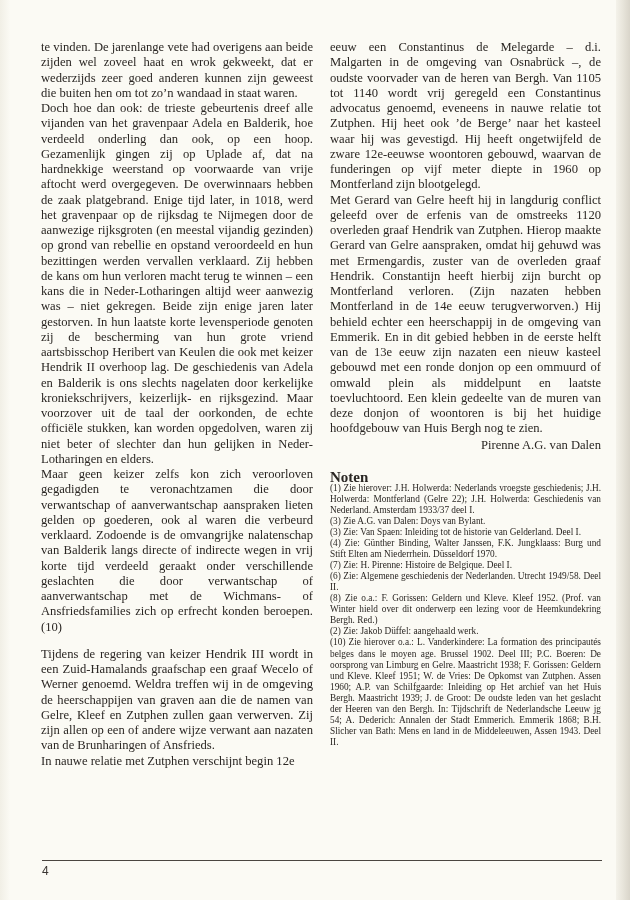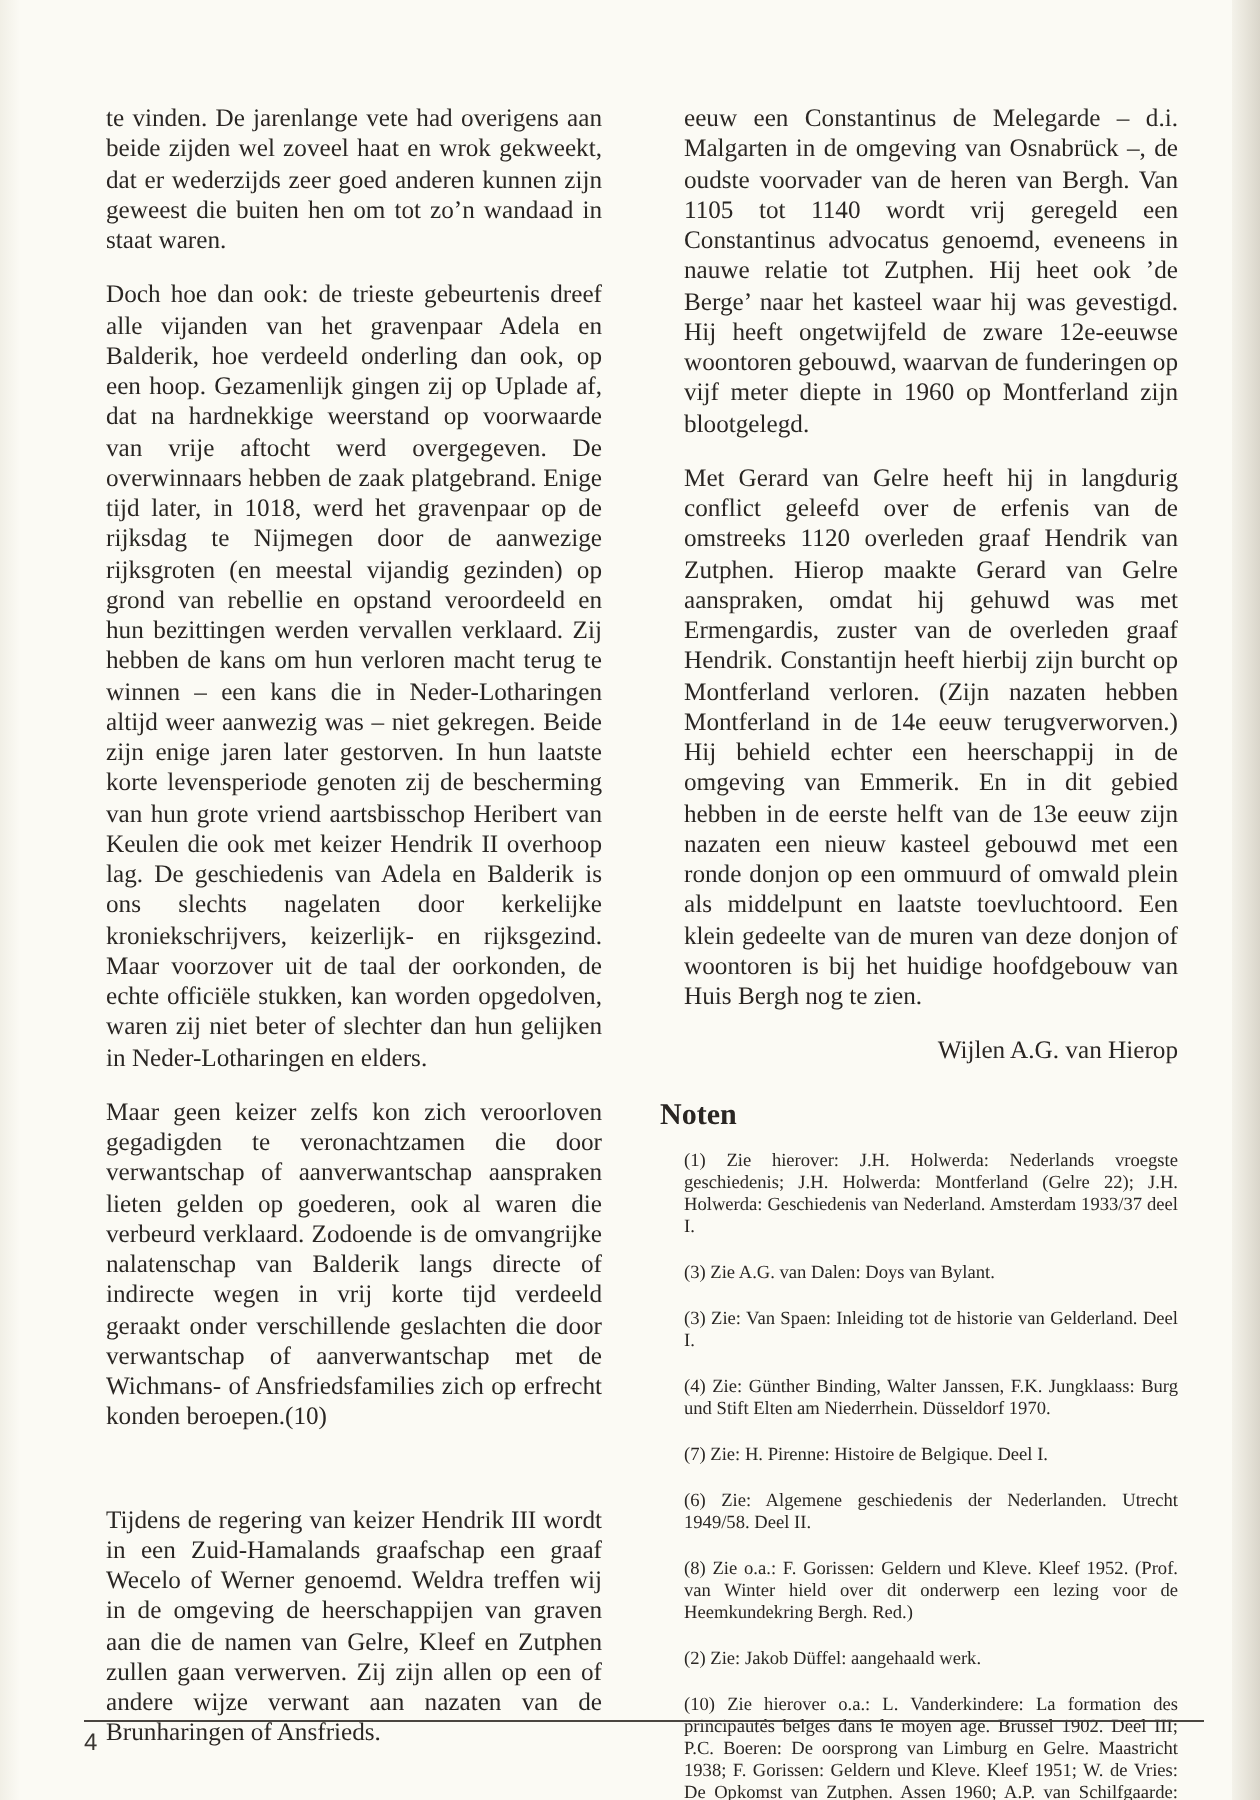--- a/index.html
+++ b/index.html
@@ -19,21 +19,21 @@
       background: linear-gradient(to right, #f1efe6, #fbfaf4);
     }
     .col {
       position: absolute; top: 40px;
       font-size: 12.6px; line-height: 15.25px;
       text-align: justify;
       hyphens: manual;
     }
     .col-left { left: 41px; width: 272px; }
     .col-right { left: 330px; width: 271px; }
-    .col p { margin: 12px; }
+    .col p { margin: 0; }
     .gap { height: 12px; }
     .signature { text-align: right; margin-top: 1px !important; }
     .notes {
       margin-top: 19px;
       font-size: 9.3px; line-height: 11.05px;
       text-align: justify;
     }
     .notes-title { font-weight: bold; font-size: 15px; margin-bottom: 0; }
     .note { margin: 0; }
     .rule {
@@ -51,26 +51,27 @@
 
 <div class="left-shade"></div>
 <div class="page-edge"></div>
 
 <div class="col col-left">
   <p>te vinden. De jarenlange vete had overigens aan beide zijden wel zoveel haat en wrok gekweekt, dat er wederzijds zeer goed anderen kunnen zijn geweest die buiten hen om tot zo’n wandaad in staat waren.</p>
   <p>Doch hoe dan ook: de trieste gebeurtenis dreef alle vijanden van het gravenpaar Adela en Balderik, hoe verdeeld onderling dan ook, op een hoop. Gezamenlijk gingen zij op Uplade af, dat na hardnekkige weerstand op voorwaarde van vrije aftocht werd overgegeven. De overwinnaars hebben de zaak platgebrand. Enige tijd later, in 1018, werd het gravenpaar op de rijksdag te Nijmegen door de aanwezige rijksgroten (en meestal vijandig gezinden) op grond van rebellie en opstand veroordeeld en hun bezittingen werden vervallen verklaard. Zij hebben de kans om hun verloren macht terug te winnen – een kans die in Neder-Lotharingen altijd weer aanwezig was – niet gekregen. Beide zijn enige jaren later gestorven. In hun laatste korte levensperiode genoten zij de bescherming van hun grote vriend aartsbisschop Heribert van Keulen die ook met keizer Hendrik II overhoop lag. De geschiedenis van Adela en Balderik is ons slechts nagelaten door kerkelijke kroniekschrijvers, keizerlijk- en rijksgezind. Maar voorzover uit de taal der oorkonden, de echte officiële stukken, kan worden opgedolven, waren zij niet beter of slechter dan hun gelijken in Neder-Lotharingen en elders.</p>
   <p>Maar geen keizer zelfs kon zich veroorloven gegadigden te veronachtzamen die door verwantschap of aanverwantschap aanspraken lieten gelden op goederen, ook al waren die verbeurd verklaard. Zodoende is de omvangrijke nalatenschap van Balderik langs directe of indirecte wegen in vrij korte tijd verdeeld geraakt onder verschillende geslachten die door verwantschap of aanverwantschap met de Wichmans- of Ansfriedsfamilies zich op erfrecht konden beroepen.(10)</p>
   <div class="gap"></div>
   <p>Tijdens de regering van keizer Hendrik III wordt in een Zuid-Hamalands graafschap een graaf Wecelo of Werner genoemd. Weldra treffen wij in de omgeving de heerschappijen van graven aan die de namen van Gelre, Kleef en Zutphen zullen gaan verwerven. Zij zijn allen op een of andere wijze verwant aan nazaten van de Brunharingen of Ansfrieds.</p>
+  <p>In nauwe relatie met Zutphen verschijnt begin 12e</p>
 </div>
 
 <div class="col col-right">
   <p>eeuw een Constantinus de Melegarde – d.i. Malgarten in de omgeving van Osnabrück –, de oudste voorvader van de heren van Bergh. Van 1105 tot 1140 wordt vrij geregeld een Constantinus advocatus genoemd, eveneens in nauwe relatie tot Zutphen. Hij heet ook ’de Berge’ naar het kasteel waar hij was gevestigd. Hij heeft ongetwijfeld de zware 12e-eeuwse woontoren gebouwd, waarvan de funderingen op vijf meter diepte in 1960 op Montferland zijn blootgelegd.</p>
   <p>Met Gerard van Gelre heeft hij in langdurig conflict geleefd over de erfenis van de omstreeks 1120 overleden graaf Hendrik van Zutphen. Hierop maakte Gerard van Gelre aanspraken, omdat hij gehuwd was met Ermengardis, zuster van de overleden graaf Hendrik. Constantijn heeft hierbij zijn burcht op Montferland verloren. (Zijn nazaten hebben Montferland in de 14e eeuw terugverworven.) Hij behield echter een heerschappij in de omgeving van Emmerik. En in dit gebied hebben in de eerste helft van de 13e eeuw zijn nazaten een nieuw kasteel gebouwd met een ronde donjon op een ommuurd of omwald plein als middelpunt en laatste toevluchtoord. Een klein gedeelte van de muren van deze donjon of woontoren is bij het huidige hoofdgebouw van Huis Bergh nog te zien.</p>
-  <p class="signature">Wijlen A.G. van Hierop</p>
+  <p class="signature">Pirenne A.G. van Dalen</p>
 
   <div class="notes">
     <div class="notes-title">Noten</div>
     <p class="note">(1) Zie hierover: J.H. Holwerda: Nederlands vroegste geschiedenis; J.H. Holwerda: Montferland (Gelre 22); J.H. Holwerda: Geschiedenis van Nederland. Amsterdam 1933/37 deel I.</p>
     <p class="note">(3) Zie A.G. van Dalen: Doys van Bylant.</p>
     <p class="note">(3) Zie: Van Spaen: Inleiding tot de historie van Gelderland. Deel I.</p>
     <p class="note">(4) Zie: Günther Binding, Walter Janssen, F.K. Jungklaass: Burg und Stift Elten am Niederrhein. Düsseldorf 1970.</p>
     <p class="note">(7) Zie: H. Pirenne: Histoire de Belgique. Deel I.</p>
     <p class="note">(6) Zie: Algemene geschiedenis der Nederlanden. Utrecht 1949/58. Deel II.</p>
     <p class="note">(8) Zie o.a.: F. Gorissen: Geldern und Kleve. Kleef 1952. (Prof. van Winter hield over dit onderwerp een lezing voor de Heemkundekring Bergh. Red.)</p>

